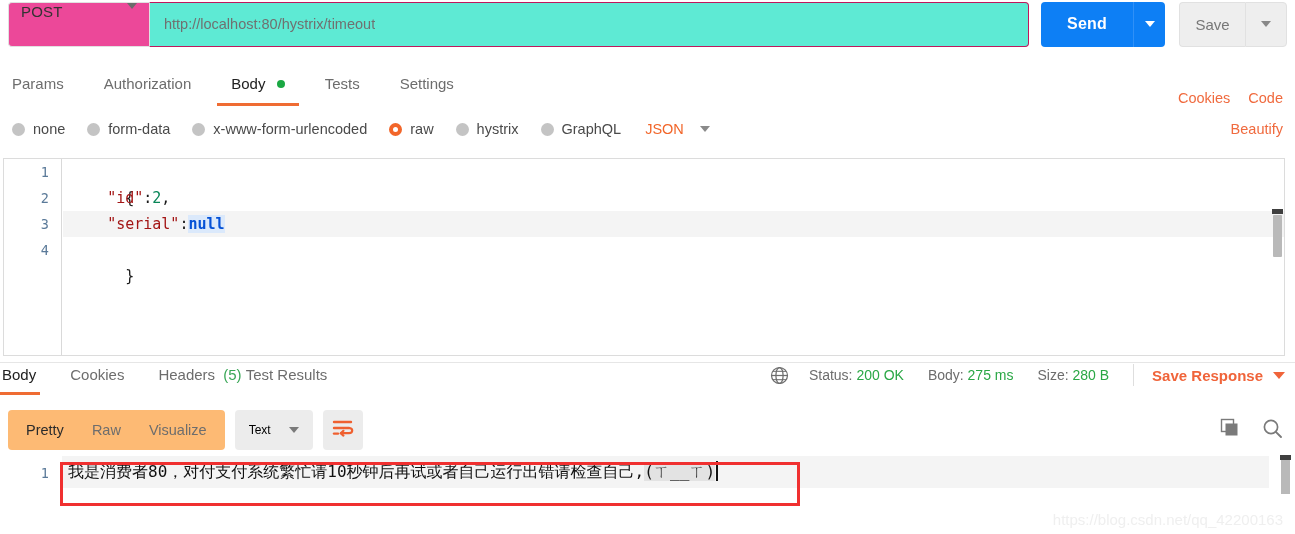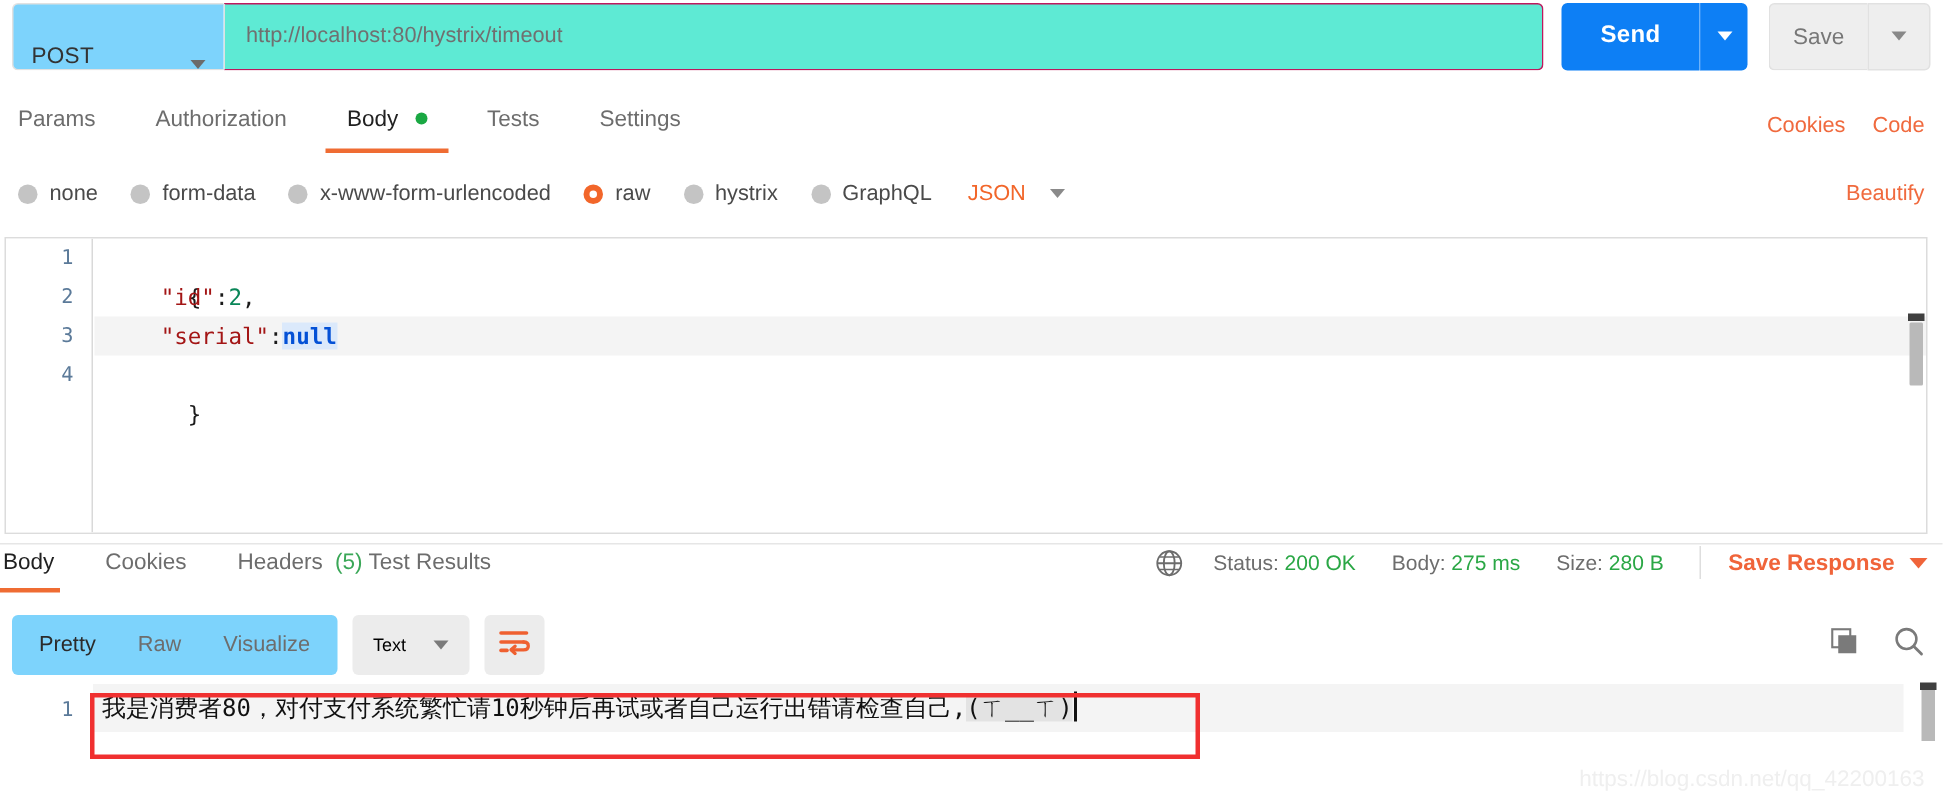--- a/index.html
+++ b/index.html
@@ -16,25 +16,25 @@
 
   
   .urlbar {
     position: absolute; left: 0; top: 0;
     width: 1295px; height: 48px;
     padding: 0 8px;
     display: flex; align-items: center;
   }
   .method-select {
     width: 141px; height: 45px;
-    background: #7dd3fc;
+    background: #ec4899;
     border: 1px solid #e1e1e1;
     border-right: none;
     border-radius: 4px 0 0 4px;
-    display: flex; align-items: flex-end;
+    display: flex; align-items: flex-start;
     padding: 0 12px;
     position: relative;
     cursor: pointer;
   }
   .method-select .m-label {
     font-size: 15px; color: #333; letter-spacing: .2px;
   }
   .caret-down {
     width: 0; height: 0;
     border-left: 5px solid transparent;
@@ -90,21 +90,21 @@
     border-radius: 0 4px 4px 0;
     display: flex; align-items: center; justify-content: center;
     cursor: pointer;
   }
   .btn-save-caret .caret-down { border-top-color: #888; margin: 0; }
 
   
   .req-tabs {
     position: absolute; left: 0; top: 62px;
     width: 1295px; height: 44px;
-    display: flex; align-items: center;
+    display: flex; align-items: flex-end;
   }
   .req-tab {
     position: relative;
     font-size: 15px; color: #6d6d6d;
     padding: 4px 2px 14px 2px;
     margin-right: 0;
     cursor: pointer;
     white-space: nowrap;
   }
   .req-tab.active { color: #212121; }
@@ -236,21 +236,21 @@
   }
   .globe-icon { margin-right: 20px; display:flex; align-items:center; }
 
   
   .resp-toolbar {
     position: absolute; left: 8px; top: 410px;
     height: 40px; display: flex; align-items: center;
   }
   .seg-group {
     display: flex; align-items: center;
-    background: #7dd3fc; border-radius: 4px; height: 40px;
+    background: #fdba74; border-radius: 4px; height: 40px;
     padding: 0 4px;
   }
   .seg {
     font-size: 14.5px; color: #6d6d6d; padding: 0 14px;
     height: 40px; line-height: 40px; cursor: pointer;
   }
   .seg.active { color: #2b2b2b; }
   .fmt-select {
     display: flex; align-items: center;
     background: #ececec; border-radius: 4px; height: 40px;

